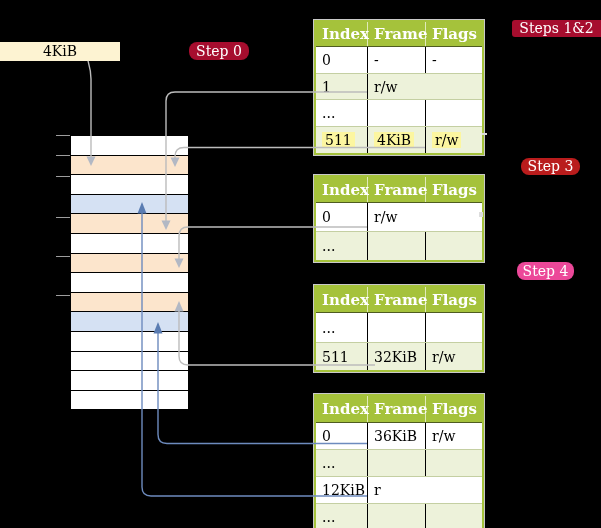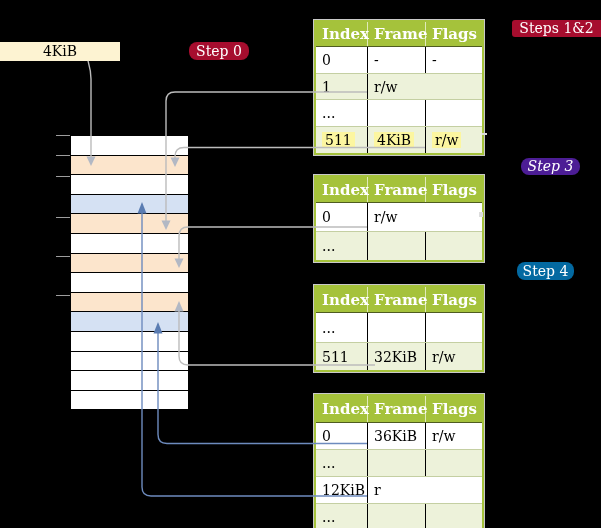--- a/index.html
+++ b/index.html
@@ -43,22 +43,22 @@
 </style>
 </head>
 <body>
 
 <div class="stage">
 
   <div class="memlabel" style="background: rgb(253, 243, 210);">4KiB</div>
 
   <div class="badge b0" style="background: rgb(166, 13, 46);">Step 0</div>
   <div class="badge b12" style="background: rgb(166, 13, 46);">Steps 1&amp;2</div>
-  <div class="badge b3" style="background: #4c1d95; font-style: italic;">Step 3</div>
-  <div class="badge b4" style="background: #0369a1;">Step 4</div>
+  <div class="badge b3" style="background: #b91c1c;">Step 3</div>
+  <div class="badge b4" style="background: #ec4899;">Step 4</div>
 
   <div class="memcol">
     <div class="memrow" style="background: rgb(255, 255, 255);"></div>
     <div class="memrow" style="background: rgb(252, 229, 204);"></div>
     <div class="memrow" style="background: rgb(255, 255, 255);"></div>
     <div class="memrow" style="background: rgb(213, 225, 243);"></div>
     <div class="memrow" style="background: rgb(252, 229, 204);"></div>
     <div class="memrow" style="background: rgb(255, 255, 255);"></div>
     <div class="memrow" style="background: rgb(252, 229, 204);"></div>
     <div class="memrow" style="background: rgb(255, 255, 255);"></div>

